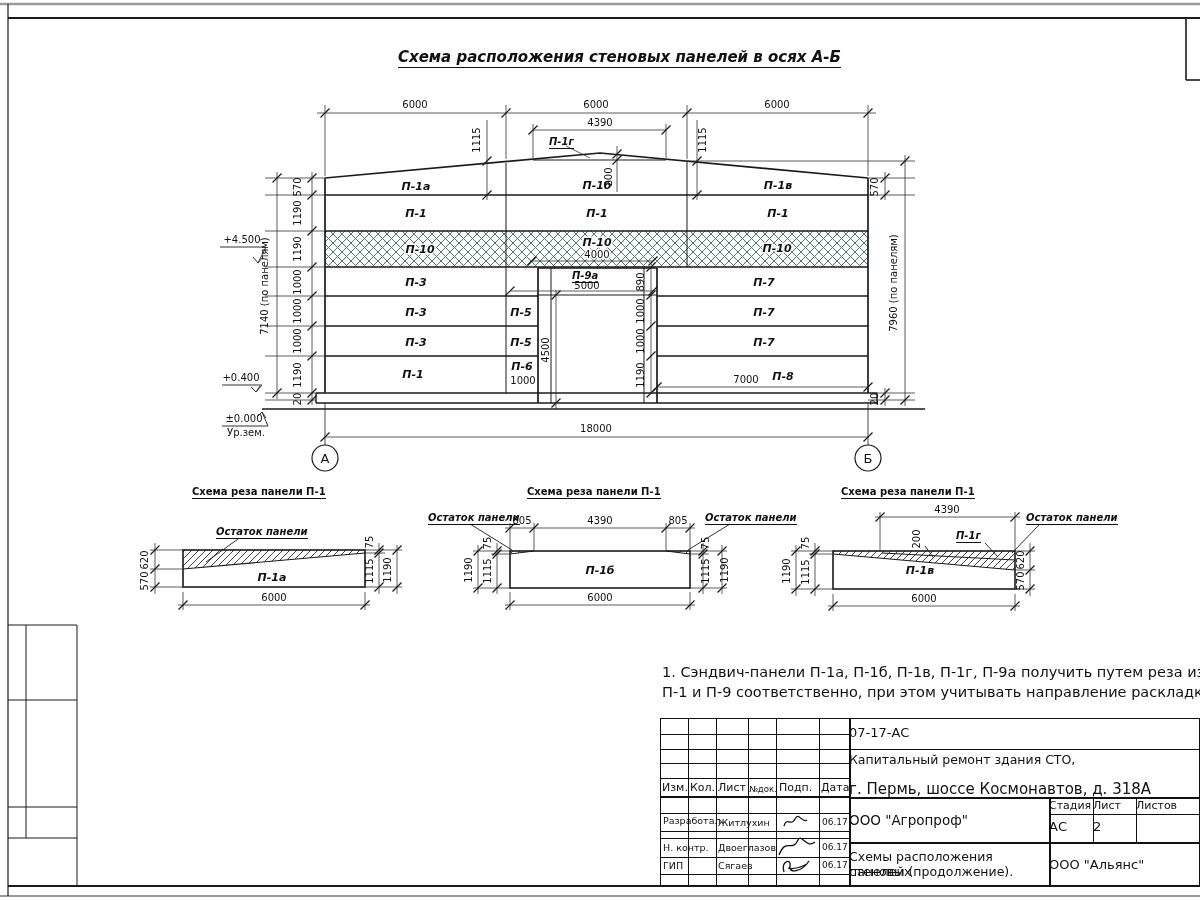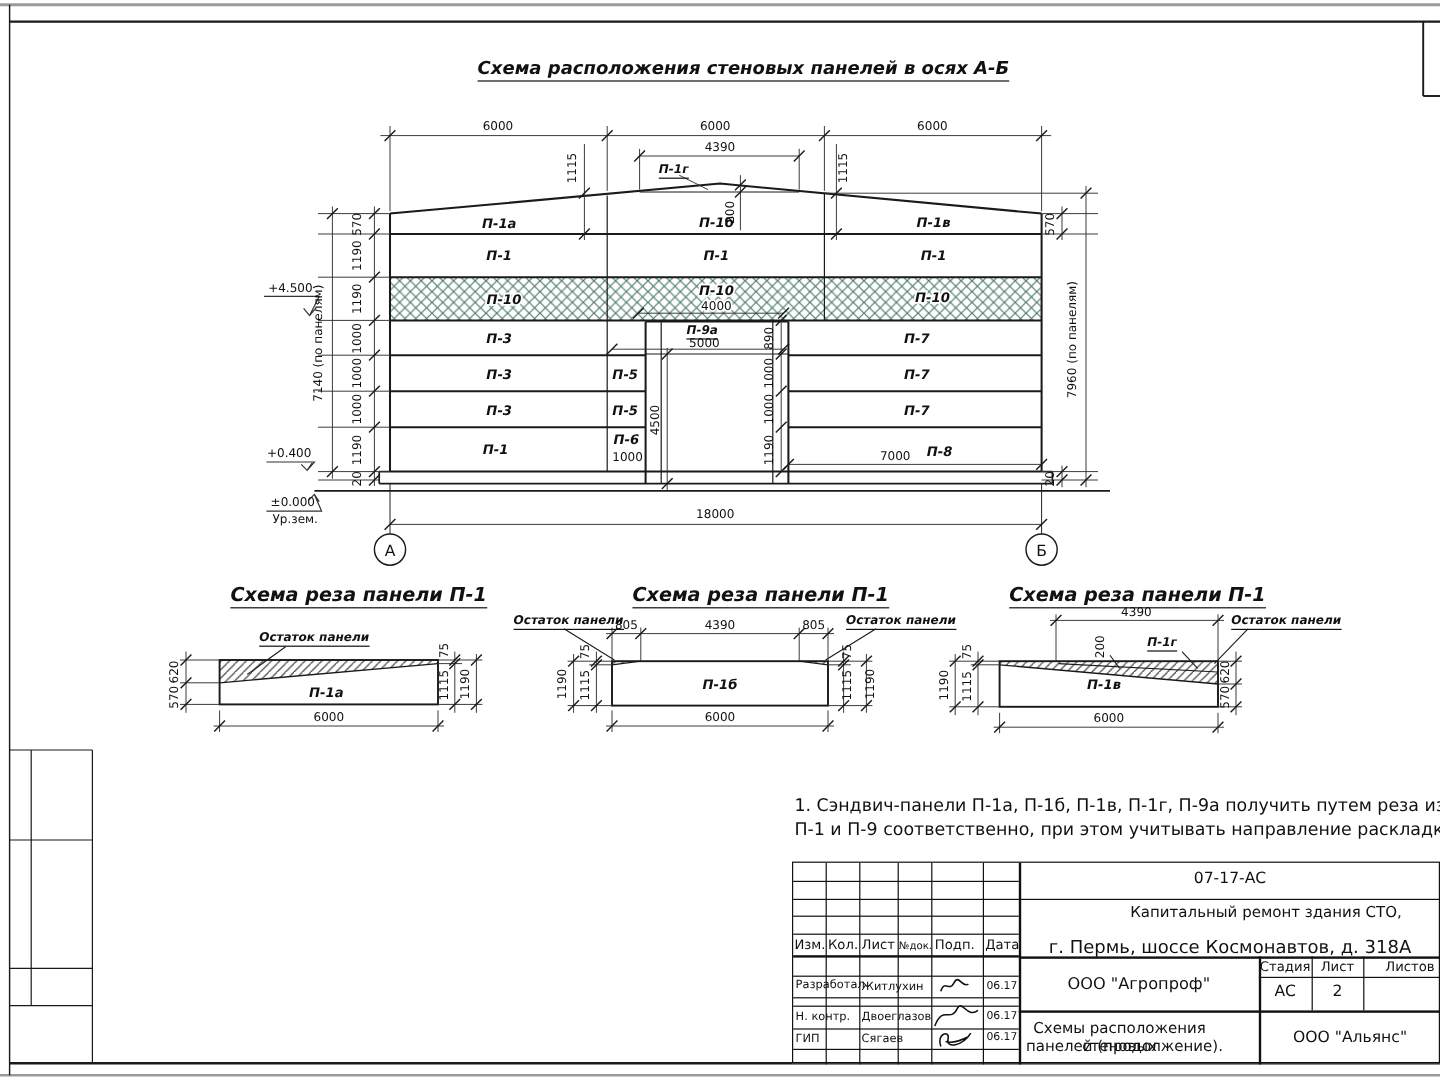--- a/index.html
+++ b/index.html
@@ -1,35 +1,35 @@
 <!DOCTYPE html>
 <html><head>
 <meta charset="utf-8">
 <style>
   html,body{margin:0;padding:0;background:#e8e8e8}
   #sheet{position:relative;width:1200px;height:900px;background:#fff;overflow:hidden;
          font-family:"DejaVu Sans","Liberation Sans",sans-serif;color:#111}
   .abs{position:absolute}
   .ul{border-bottom:1.2px solid #111;padding-bottom:1px;display:inline-block;white-space:nowrap}
   .ttl{font-size:15px;font-style:italic;font-weight:bold}
-  .sttl{font-size:16px;font-style:italic;font-weight:bold}
+  .sttl{font-size:10px;font-weight:bold}
   .rem{font-size:10px;font-style:italic;font-weight:bold}
   .pmk{font-size:10px;font-style:italic;font-weight:bold}
   .note{font-size:14.5px;white-space:nowrap}
   svg text{font-family:"DejaVu Sans","Liberation Sans",sans-serif;fill:#111}
   text.d{font-size:10px}
   text.pl{font-size:11px;font-style:italic;font-weight:bold}
   text.halo{paint-order:stroke;stroke:#fff;stroke-width:3px}
   text.ax{font-size:13px}
   
   #tb{position:absolute;left:660px;top:718px;width:540px;height:168px;border:1.8px solid #111;box-sizing:border-box;background:#fff}
   #tb .vl{position:absolute;top:0;width:1px;background:#111}
   #tb .hl{position:absolute;left:0;height:1px;background:#111}
   #tb .c{position:absolute;font-size:11px;white-space:nowrap}
-  #tb .cc{position:absolute;text-align:center}
+  #tb .cc{position:absolute;text-align:left}
 </style>
 </head>
 <body>
 <div id="sheet">
 
 <svg class="abs" style="left:0;top:0" width="1200" height="900" viewBox="0 0 1200 900">
   <defs>
     <pattern id="netHatch" width="9" height="9" patternUnits="userSpaceOnUse">
       <path d="M0,9 L9,0 M0,0 L9,9" stroke="#4a7a6c" stroke-width="1" fill="none"></path>
     </pattern>

